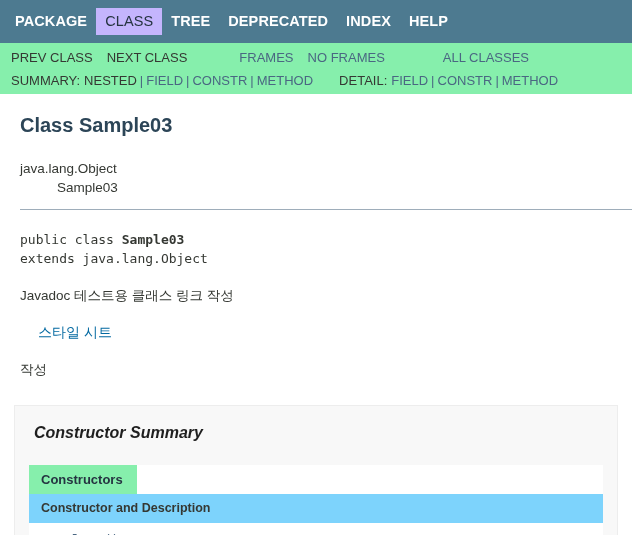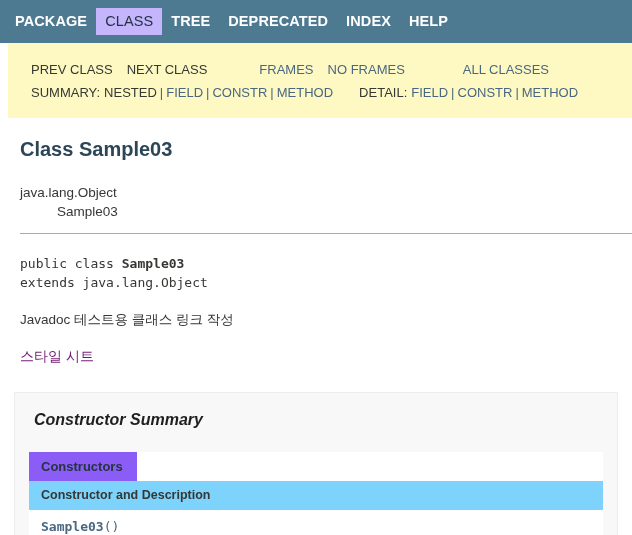--- a/index.html
+++ b/index.html
@@ -42,24 +42,23 @@
     letter-spacing: 0.1px;
   }
   .top-nav-item.active {
     background: #c4b5fd;
     color: #253441;
     font-weight: normal;
   }
 
   
   .sub-nav {
-    background: #fef9c3;
-    padding: 12px;
+    background: #86efac;
+    padding: 0;
     box-sizing: border-box;
-    margin-left: 8px;
   }
   .sub-nav-row {
     display: flex;
     align-items: center;
     height: 22px;
     padding-left: 11px;
     font-size: 13px;
     white-space: nowrap;
   }
   .sub-nav-row.row-1 {
@@ -120,23 +119,23 @@
   }
   .class-decl b { font-weight: bold; }
 
   .class-desc {
     margin: 18px 8px 0 20px;
     font-size: 13.5px;
     color: #353833;
     line-height: 19px;
   }
   .desc-red {
-    margin: 18px 0 0 20px;
+    margin: 18px 0 0 38px;
     font-size: 14px;
-    color: #701a75;
+    color: #0369a1;
     line-height: 19px;
   }
   .desc-plain {
     margin: 18px 0 0 20px;
     font-size: 13.5px;
     color: #353833;
     line-height: 19px;
   }
 
   
@@ -154,21 +153,21 @@
     color: #1F1F1F;
     padding: 17px 0 0 19px;
     line-height: 20px;
   }
   .summary-table {
     margin: 22px 14px 0 14px;
     background: #ffffff;
   }
   .tab-caption {
     display: inline-block;
-    background: #8b5cf6;
+    background: #86efac;
     color: #253441;
     font-size: 13px;
     font-weight: bold;
     padding: 7px 14px 7px 12px;
     line-height: 15px;
   }
   .table-head {
     background: #7dd3fc;
     font-size: 12.5px;
     font-weight: bold;
@@ -255,20 +254,21 @@
 
   <div class="class-decl">
     <div><span>public class </span><b>Sample03</b></div>
     <div>extends java.lang.Object</div>
   </div>
 
   <div class="class-desc">Javadoc 테스트용 클래스 링크 작성</div>
 
   <div class="desc-red">스타일 시트</div>
 
+  <div class="desc-plain">작성</div>
 
   <div class="summary-panel">
     <div class="summary-title">Constructor Summary</div>
     <div class="summary-table">
       <div>
         <span class="tab-caption">Constructors</span>
       </div>
       <div class="table-head">Constructor and Description</div>
       <div class="table-row">
         <span class="ctor-link">Sample03</span><span class="ctor-paren">()</span>

